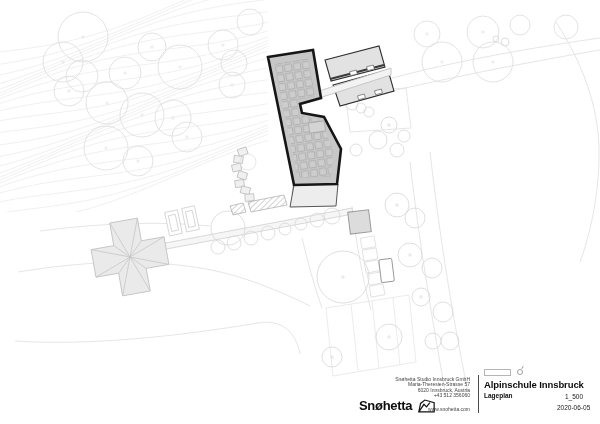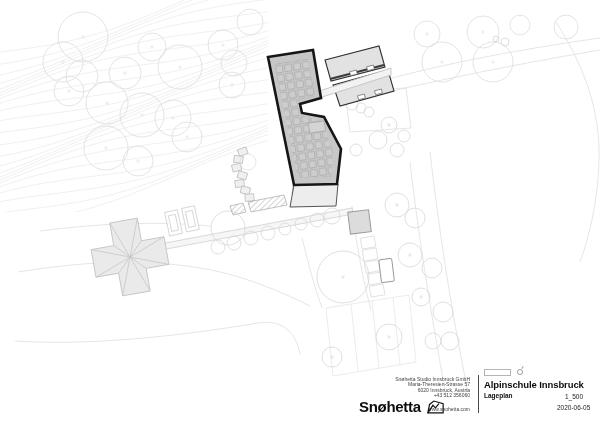--- a/index.html
+++ b/index.html
@@ -7,21 +7,21 @@
           font-family:"Liberation Sans", sans-serif;color:#222;}
   #plan-svg{position:absolute;left:0;top:0;}
   .abs{position:absolute;white-space:nowrap;}
   .addr{right:130px;text-align:right;font-size:5px;line-height:5.4px;color:#444;}
   .site{right:130px;text-align:right;font-size:5px;color:#444;}
   .vline{left:478px;top:375px;width:1px;height:38px;background:#4a4a4a;}
   .project{left:484px;top:379px;font-size:9.5px;font-weight:700;color:#0d0d0d;letter-spacing:-0.1px;}
   .drawing{left:484px;top:392px;font-size:6.5px;font-weight:700;color:#0d0d0d;}
   .scale{left:565px;top:393px;font-size:6.5px;color:#222;}
   .date{left:557px;top:404px;font-size:6.5px;color:#222;}
-  .logo{left:359px;top:398px;font-size:15px;font-weight:700;color:#0d0d0d;letter-spacing:-0.3px;display:flex;align-items:center;gap:6px;}
+  .logo{left:359px;top:398px;font-size:13px;font-weight:700;color:#0d0d0d;letter-spacing:-0.3px;display:flex;align-items:flex-end;gap:6px;}
   .tb-rect{left:484px;top:369px;width:27px;height:7px;border:1px solid #b5b5b5;box-sizing:border-box;}
   .tb-circ{left:517px;top:369px;width:6px;height:6px;border:1px solid #a0a0a0;border-radius:50%;box-sizing:border-box;}
   .tb-tick{left:522px;top:366px;width:1px;height:3px;background:#a0a0a0;transform:rotate(35deg);}
 </style>
 </head>
 <body>
 
 <div class="canvas">
 
   <svg id="plan-svg" width="600" height="424" viewBox="0 0 600 424">

